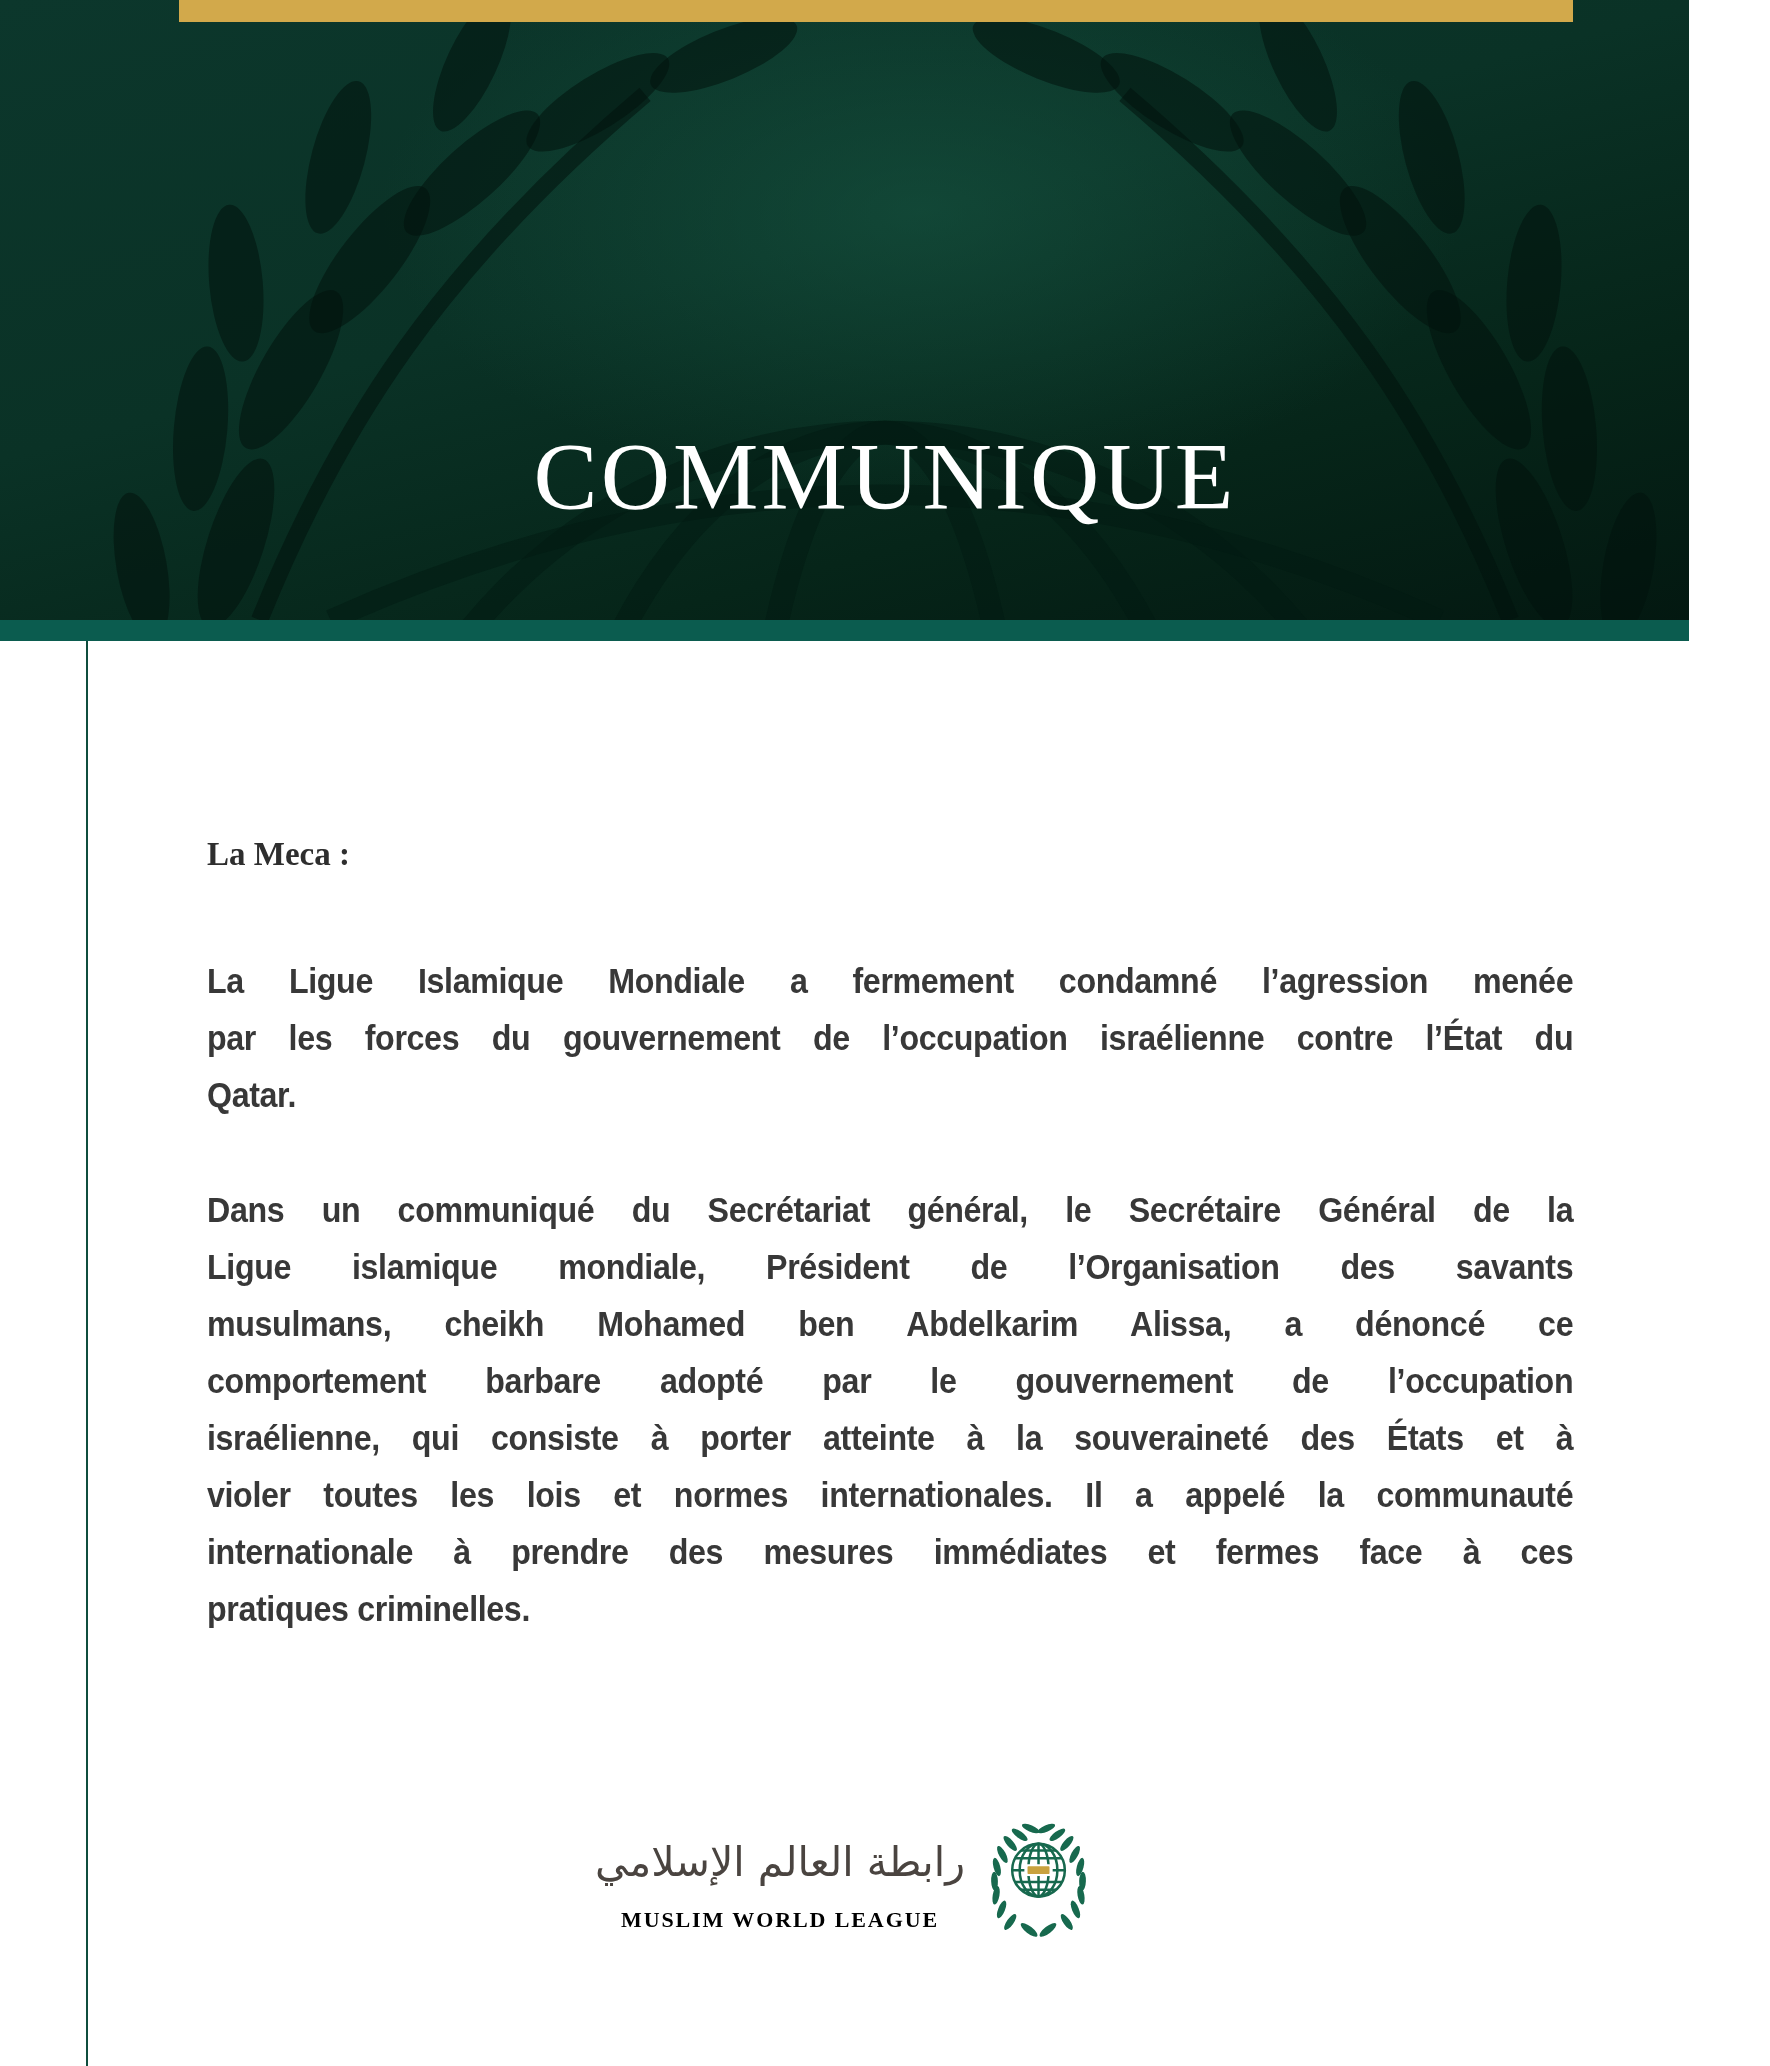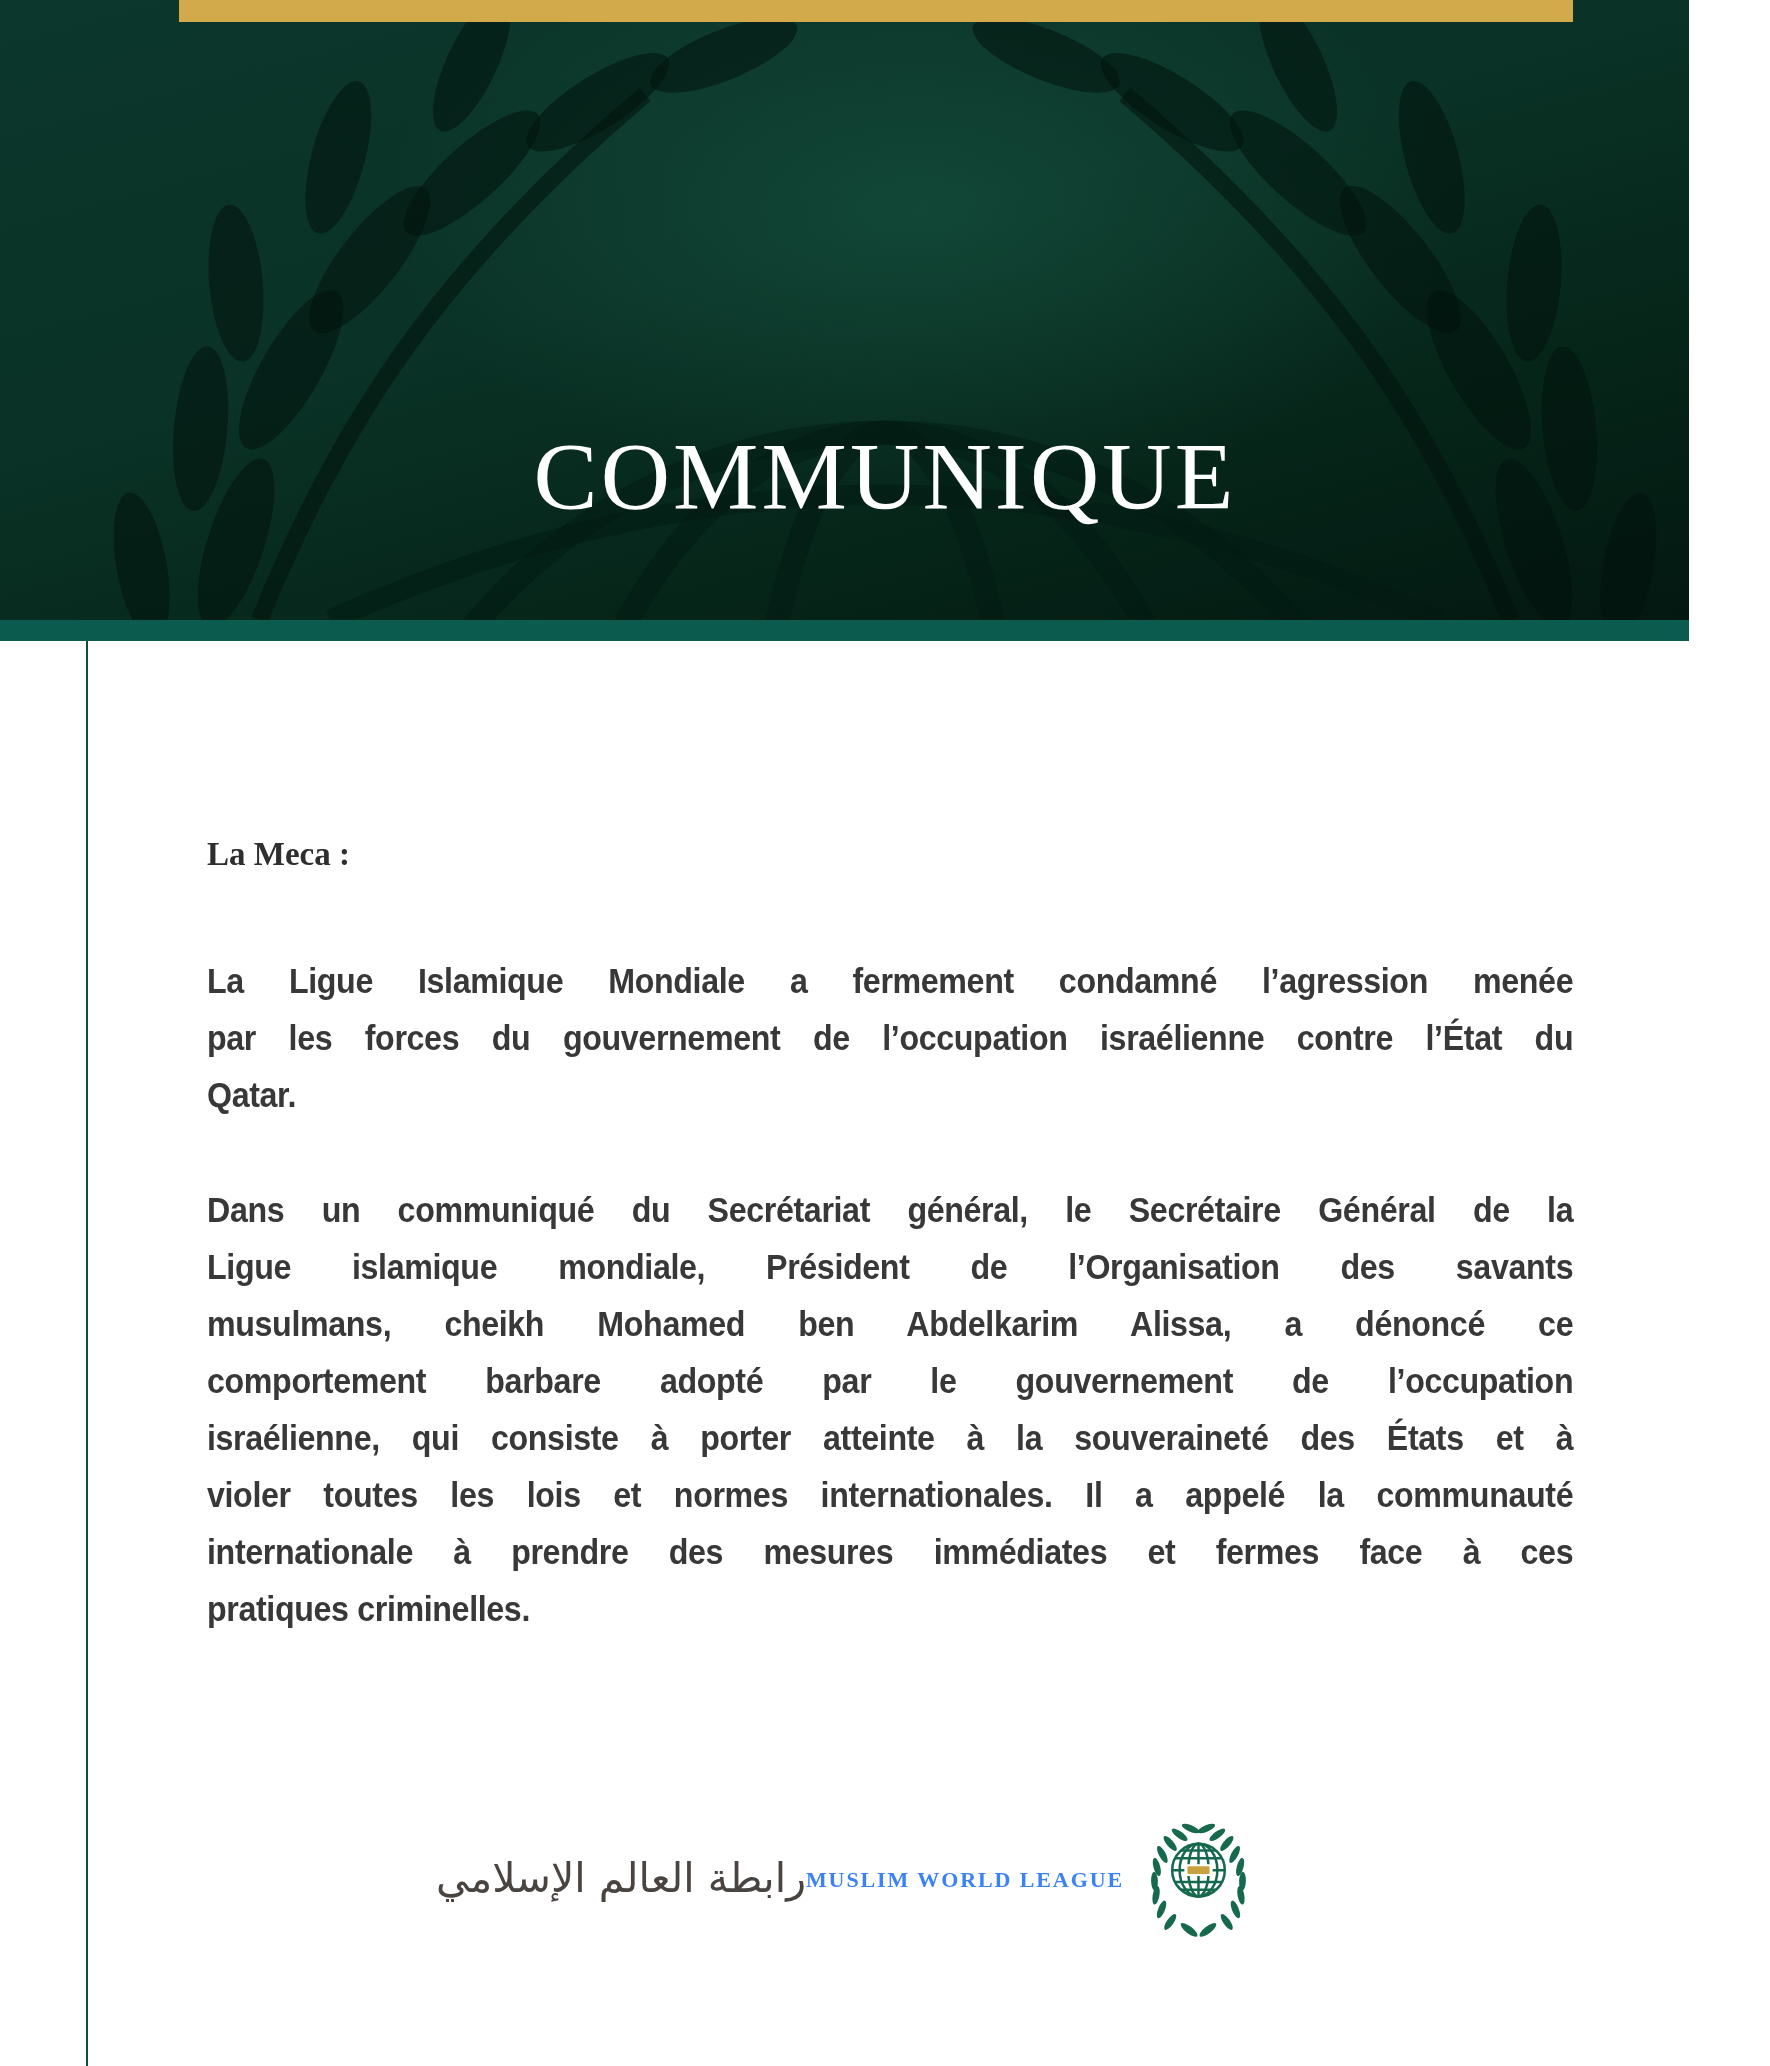--- a/index.html
+++ b/index.html
@@ -62,31 +62,31 @@
   }
   .para{margin:0 0 58px 0;}
   .para .line{text-align:justify;text-align-last:justify;}
   .para .line.last{text-align-last:left;}
 
   
   .logo-block{
     position:absolute;left:50%;top:1818px;transform:translateX(-50%);
     display:flex;align-items:center;gap:19px;
   }
-  .logo-text-col{display:flex;flex-direction:row;align-items:center;}
+  .logo-text-col{display:flex;flex-direction:column;align-items:center;}
   .logo-arabic{
     font-family:"DejaVu Sans",sans-serif;
     font-size:41px;line-height:79px;
     color:#4A4440;white-space:nowrap;
   }
   .logo-english{
     margin-top:4.7px;
     font-family:"Liberation Serif",serif;
     font-weight:700;font-size:22px;letter-spacing:1.9px;
-    color:#3b82f6;white-space:nowrap;
+    color:#000000;white-space:nowrap;
   }
   .emblem{width:110px;height:120px;display:block;}
 </style>
 </head>
 <body>
 
 <div class="page">
 
   <div class="header">
     <svg class="header-decoration" viewBox="0 0 2250 788" xmlns="http://www.w3.org/2000/svg" aria-hidden="true">

